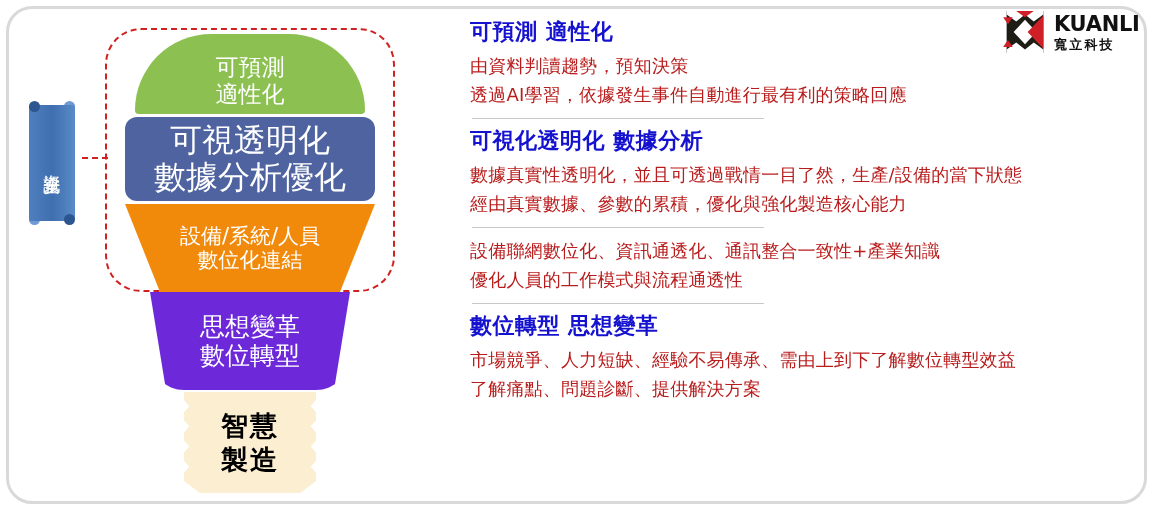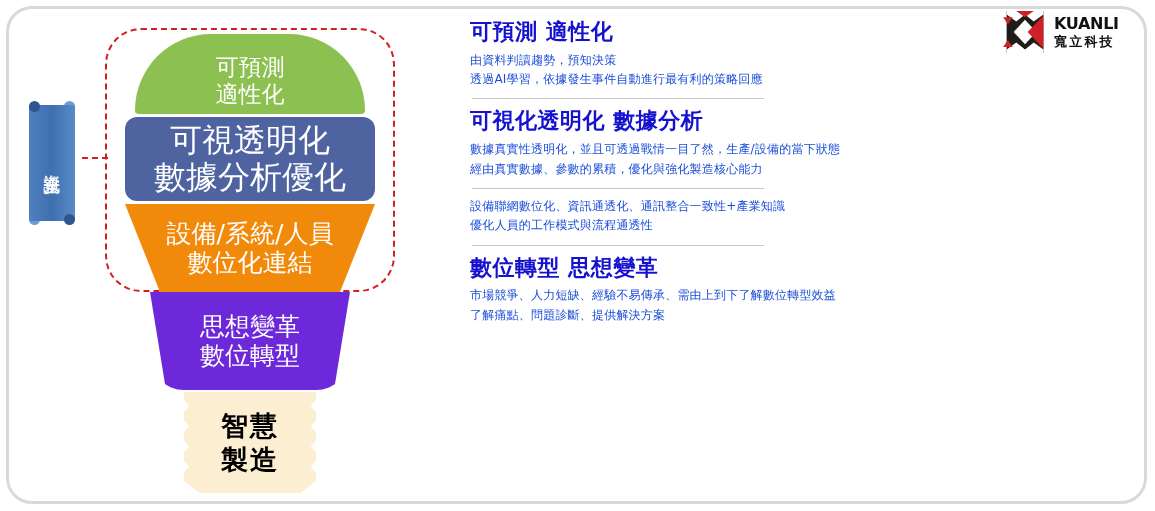--- a/index.html
+++ b/index.html
@@ -147,21 +147,21 @@
     font-size: 32px;
     border-radius: 12px;
   }
   
   .seg-orange {
     left: 125px;
     top: 204px;
     width: 250px;
     height: 88px;
     background: #f18a0a;
-    font-size: 25px;
+    font-size: 21px;
     clip-path: polygon(0% 0%, 100% 0%, 86% 100%, 14% 100%);
   }
   .seg-orange .inner {
     position: absolute;
     left: 0; top: 0; width: 100%; height: 100%;
     display: flex;
     flex-direction: column;
     align-items: center;
     justify-content: center;
   }
@@ -243,22 +243,22 @@
   .sec-title {
     color: #1512cf;
     font-weight: bold;
     font-size: 22px;
     line-height: 1.3;
     margin: 0 0 4px 0;
     font-family: "DejaVu Sans", "Liberation Sans", sans-serif;
     letter-spacing: 0.5px;
   }
   .sec-line {
-    color: #1d4ed8;
-    font-size: 12px;
+    color: #b91c1c;
+    font-size: 18px;
     line-height: 1.62;
     font-family: "DejaVu Sans", "Liberation Sans", sans-serif;
     letter-spacing: 0.2px;
     white-space: nowrap;
   }
 
   
   .logo {
     position: absolute;
     left: 1003px;
@@ -272,21 +272,21 @@
     height: 42px;
     flex: 0 0 auto;
   }
   .logo-words {
     display: flex;
     flex-direction: column;
     justify-content: center;
     line-height: 1;
   }
   .logo-en {
-    font-size: 16px;
+    font-size: 21px;
     font-weight: bold;
     color: #111111;
     letter-spacing: -0.3px;
     font-family: "DejaVu Sans", "Liberation Sans", sans-serif;
   }
   .logo-cn {
     font-size: 13px;
     font-weight: bold;
     color: #111111;
     letter-spacing: 2.2px;

